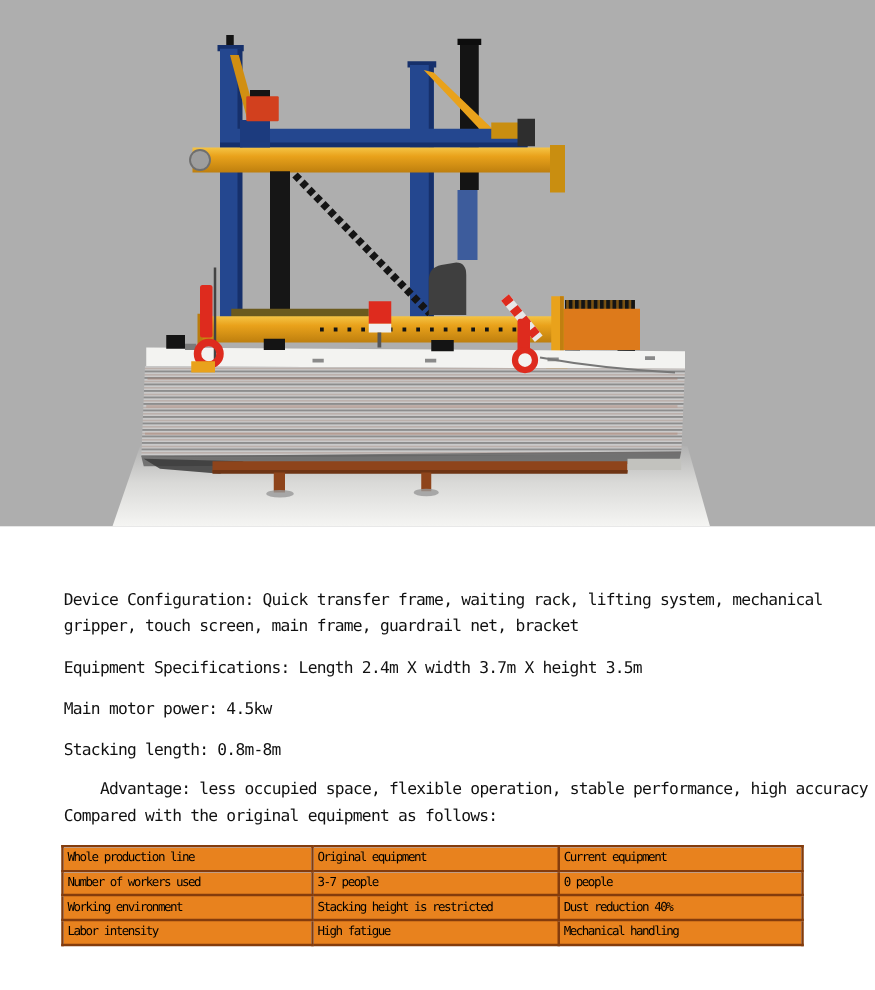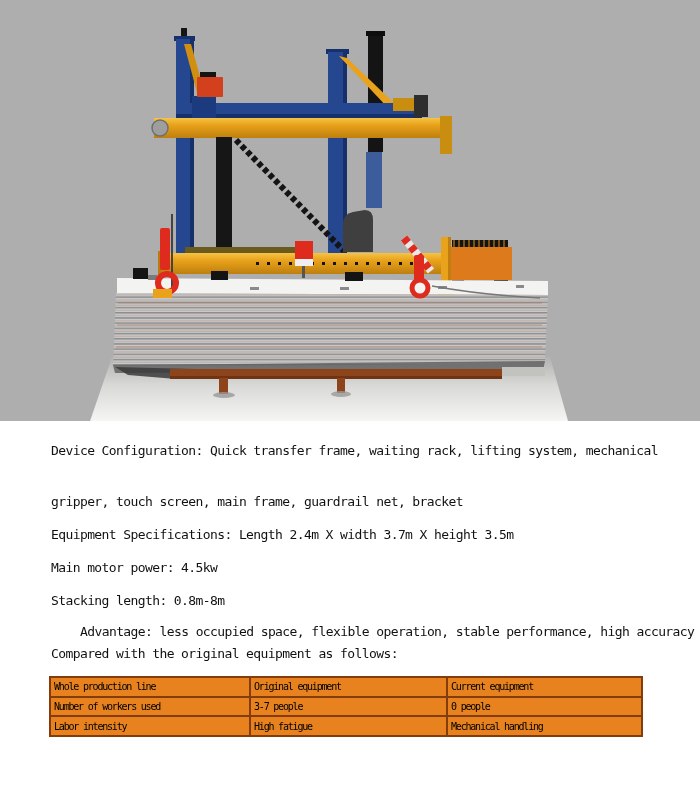--- a/index.html
+++ b/index.html
@@ -13,21 +13,21 @@
     position:absolute;left:0;top:0;width:700px;height:421px;
     background:#AEAEAE;
   }
   .photo-section svg{display:block;width:700px;height:421px;}
   
   .desc-line{
     position:absolute;left:51px;
     font-size:13px;line-height:13px;letter-spacing:-0.6px;
     color:#111;white-space:pre;
   }
-  .l0{top:444px;} .l1{top:495px;} .l2{top:528px;} .l3{top:561px;}
+  .l0{top:474px;} .l1{top:495px;} .l2{top:528px;} .l3{top:561px;}
   .l4{top:594px;} .l5{top:625px;margin-left:29px;} .l6{top:647px;}
   
   .cmp-table{
     position:absolute;left:49px;top:676px;width:592px;
     border-collapse:collapse;table-layout:fixed;
   }
   .cmp-table td{
     background:#E8821E;
     border:2px solid #843C0C;
     font-size:10px;letter-spacing:-1.2px;color:#000;
@@ -193,18 +193,23 @@
       <td>Whole production line</td>
       <td>Original equipment</td>
       <td>Current equipment</td>
     </tr>
     <tr>
       <td>Number of workers used</td>
       <td>3-7 people</td>
       <td>0 people</td>
     </tr>
     <tr>
+      <td>Working environment</td>
+      <td>Stacking height is restricted</td>
+      <td>Dust reduction 40%</td>
+    </tr>
+    <tr>
       <td>Labor intensity</td>
       <td>High fatigue</td>
       <td>Mechanical handling</td>
     </tr>
   </tbody>
 </table>
 
 </body></html>

